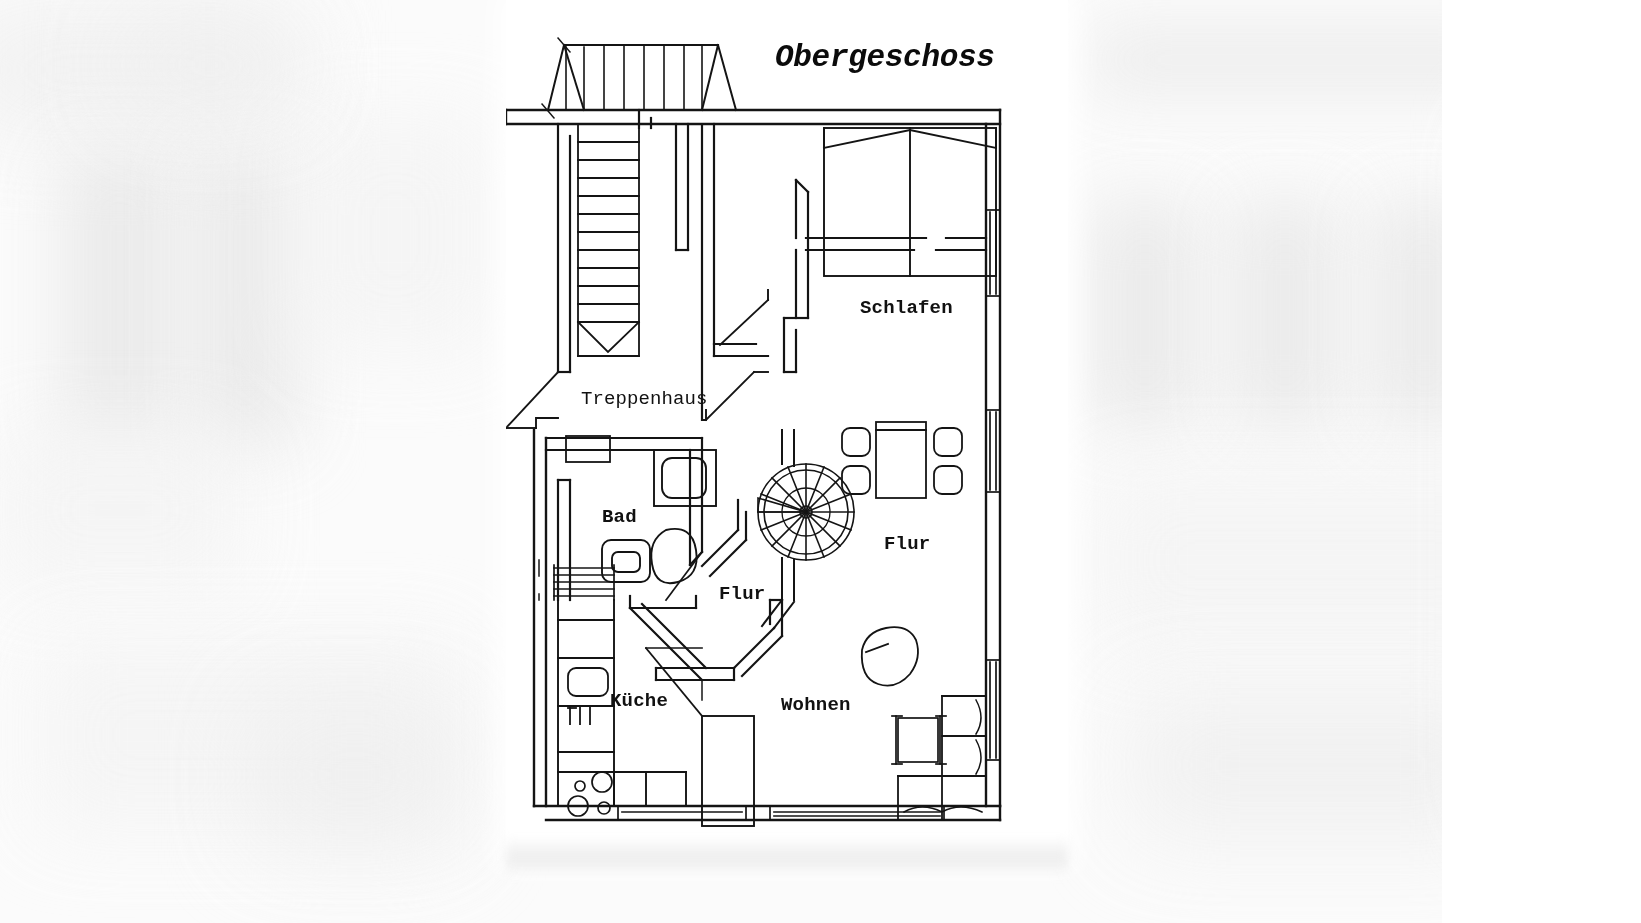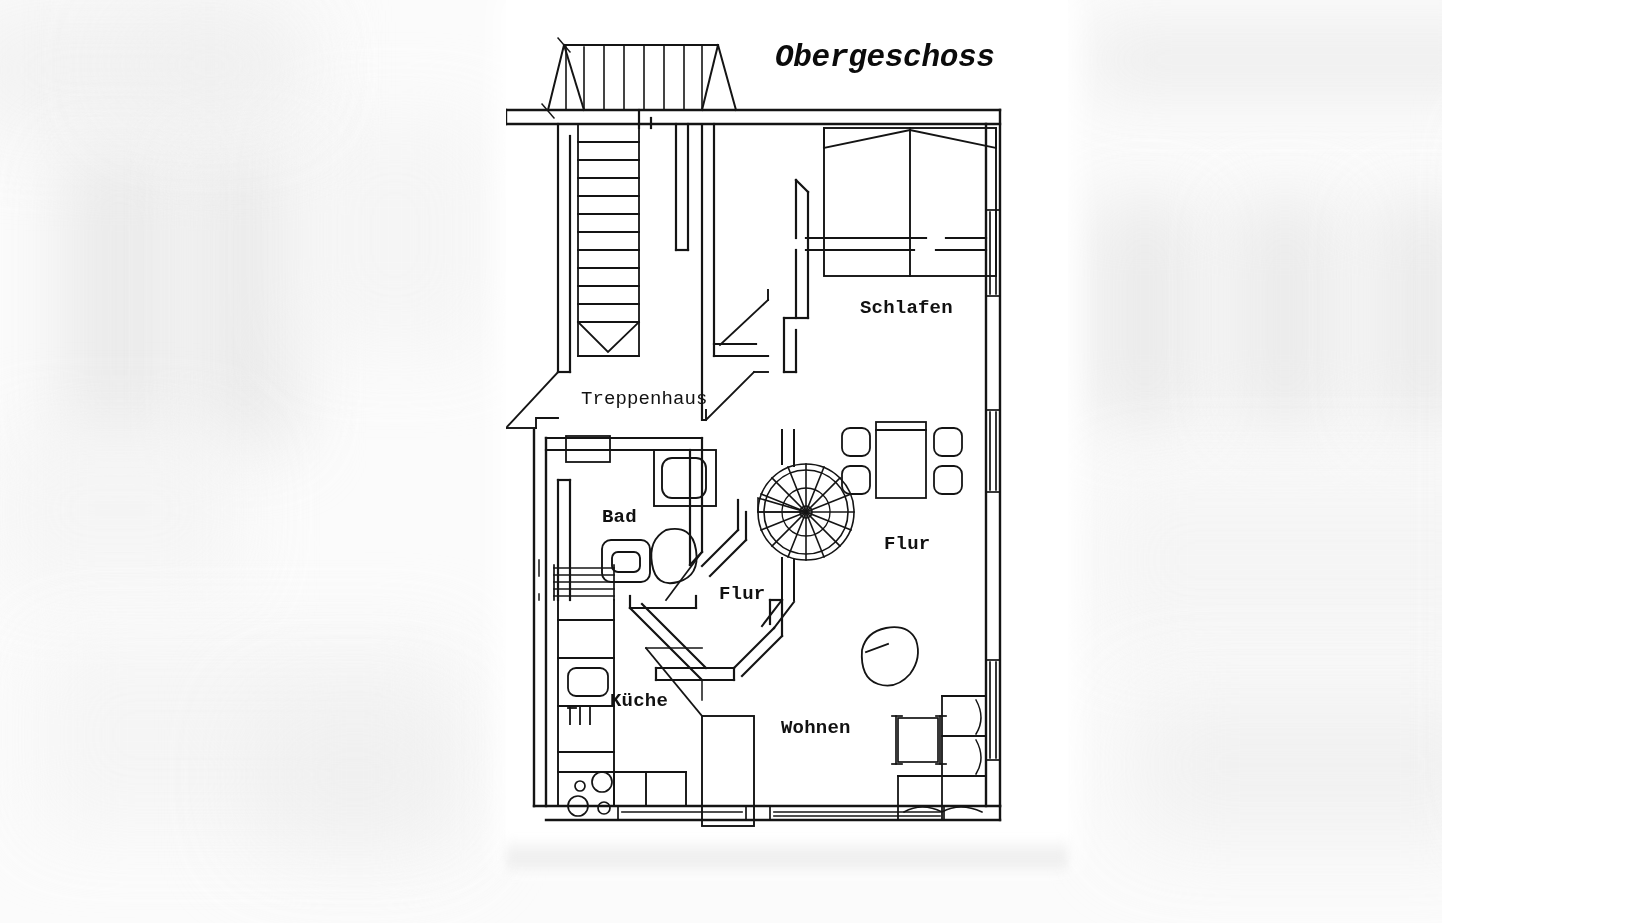--- a/index.html
+++ b/index.html
@@ -435,15 +435,15 @@
   <div class="lbl room" style="left:860px; top:299px;">Schlafen</div>
 
   <div class="lbl room" style="left:602px; top:508px;">Bad</div>
 
   <div class="lbl room" style="left:884px; top:535px;">Flur</div>
 
   <div class="lbl room" style="left:719px; top:585px;">Flur</div>
 
   <div class="lbl room" style="left:610px; top:692px;">Küche</div>
 
-  <div class="lbl room" style="left:781px; top:719px;">Wohnen</div>
+  <div class="lbl room" style="left:781px; top:696px;">Wohnen</div>
 
 </div>
 
 </body></html>

